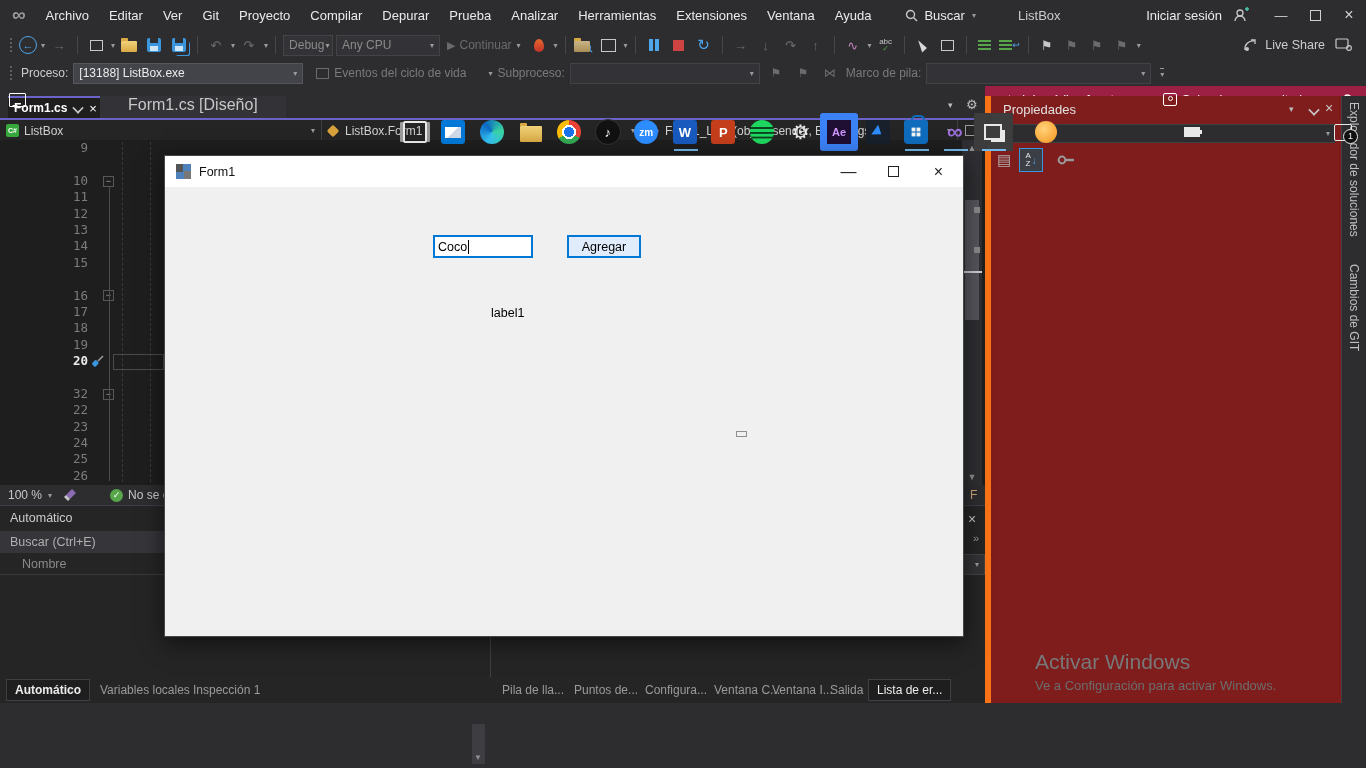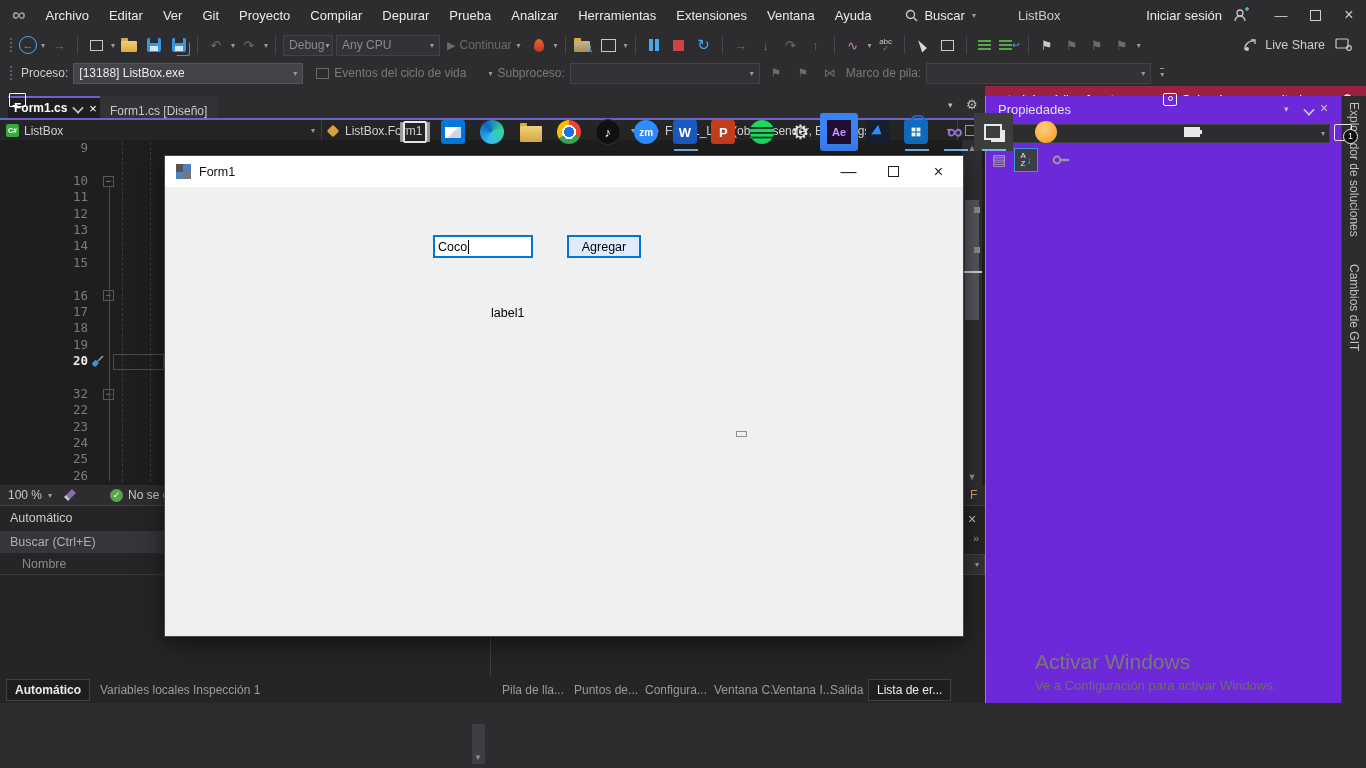--- a/index.html
+++ b/index.html
@@ -33,21 +33,21 @@
   .ic-flame{width:10px;height:13px;background:linear-gradient(#e8672c,#c3322b);border-radius:50% 50% 50% 50%/62% 62% 38% 38%}
   .bars{width:13px;height:11px;background:repeating-linear-gradient(#57a64a 0 2px,transparent 2px 4px)}
   .cursor-tri{width:0;height:0;border-left:6px solid #d8d8d8;border-top:10px solid transparent;border-bottom:3px solid transparent;transform:rotate(-18deg)}
   .mini-box{width:11px;height:9px;border:1px solid #c8c8c8;display:inline-block}
   
   #debugbar{left:0;top:60px;width:1366px;height:26px;background:#2d2d30;display:flex;align-items:center;gap:5px;padding-left:6px;box-sizing:border-box;font-size:12px}
   
   #docwell{left:0;top:86px;width:985px;height:617px;background:#2d2d30}
   #tabstrip{left:0;top:10px;width:985px;height:22px}
   .tab-active{left:8px;top:0;height:22px;background:#1e1e1e;border-top:2px solid #6c63c8;box-sizing:border-box;display:flex;align-items:center;padding:0 6px;color:#ffffff;font-size:12px;font-weight:bold;gap:6px}
-  .tab-inactive{left:100px;top:0;height:22px;background:#333337;display:flex;align-items:flex-end;padding:0 10px;color:#c8c8c8;font-size:12px}
+  .tab-inactive{left:100px;top:0;height:22px;background:#333337;display:flex;align-items:flex-start;padding:0 28px;color:#c8c8c8;font-size:16px}
   .pin{width:8px;height:8px;border-left:2px solid #c8c8c8;border-bottom:2px solid #c8c8c8;transform:rotate(-45deg) scale(.8)}
   #accentline{left:0;top:32px;width:985px;height:2px;background:#6c63c8}
   #navbar{left:0;top:34px;width:985px;height:21px;background:#252526;display:flex;font-size:12px;color:#d0d0d0}
   .navseg{height:21px;border-right:1px solid #3f3f46;display:flex;align-items:center;gap:5px;padding:0 6px;box-sizing:border-box;justify-content:space-between}
   .csharp-ico{width:13px;height:13px;background:#37a93c;color:#fff;font-size:7px;font-weight:bold;display:flex;align-items:center;justify-content:center;border-radius:2px}
   .class-ico{width:10px;height:10px;background:#d8a33d;border-radius:2px;transform:rotate(45deg) scale(.9)}
   .method-ico{width:10px;height:10px;background:#b180d7;border-radius:2px;transform:rotate(45deg) scale(.9)}
   
   #editor{left:0;top:54px;width:985px;height:345px;background:#1e1e1e;overflow:hidden}
   #gutter{left:0;top:0;width:88px;height:345px;display:flex;flex-direction:column;text-align:right;
@@ -70,21 +70,21 @@
   
   #watch{left:0;top:419px;width:490px;height:172px;background:#252526;border-top:1px solid #3f3f46;box-sizing:border-box;font-size:12.5px}
   #watch-head{left:10px;top:5px;color:#cccccc}
   #watch-search{left:0;top:25px;width:490px;height:22px;background:#35353a;color:#b0b0b0;display:flex;align-items:center;padding-left:10px;box-sizing:border-box}
   #watch-col{left:0;top:47px;width:490px;height:22px;border-bottom:1px solid #3a3a3e;color:#8a8a8a;display:flex;align-items:center;padding-left:22px;box-sizing:border-box}
   #rightgroup{left:490px;top:419px;width:495px;height:172px;background:#252526;border-top:1px solid #3f3f46;border-left:1px solid #3f3f46;box-sizing:border-box}
   #bottomtabs{left:0;top:591px;width:985px;height:26px;background:#252526;font-size:12px;color:#9a9a9a}
   .btab{top:2px;height:22px;display:flex;align-items:center;padding:0 8px}
   .btab.on{border:1px solid #3f3f46;background:#1e1e1e;color:#ececec;font-weight:bold;box-sizing:border-box}
   
-  #props{left:985px;top:96px;width:356px;height:607px;background:#6d28d9;border-left:1px solid #f97316;box-sizing:border-box}
+  #props{left:985px;top:96px;width:356px;height:607px;background:#7f1d1d;border-left:6px solid #f97316;box-sizing:border-box}
   #props-title{left:12px;top:6px;font-size:13px;color:#e0e0e0}
   #props-combo{left:6px;top:28px;width:338px;height:19px;background:#2d2d30;border:1px solid #3f3f46;display:flex;align-items:center;justify-content:flex-end;padding-right:4px;box-sizing:border-box}
   #props-toolbar{left:6px;top:52px;height:24px;display:flex;align-items:center;gap:8px}
   .az{width:22px;height:22px;border:1px solid #3a96dd;background:#3b3e45;display:flex;align-items:center;justify-content:center;gap:1px}
   .azl{font-size:8px;color:#e8e8e8;line-height:8px}
   
   #sidestrip{left:1341px;top:96px;width:25px;height:607px;background:#2d2d30;border-left:1px solid #3f3f46;box-sizing:border-box}
   .vtab{writing-mode:vertical-rl;font-size:12px;color:#c0c0c0;position:absolute;left:5px}
   
   #wm1{left:1035px;top:650px;font-size:21px;color:#787878}

